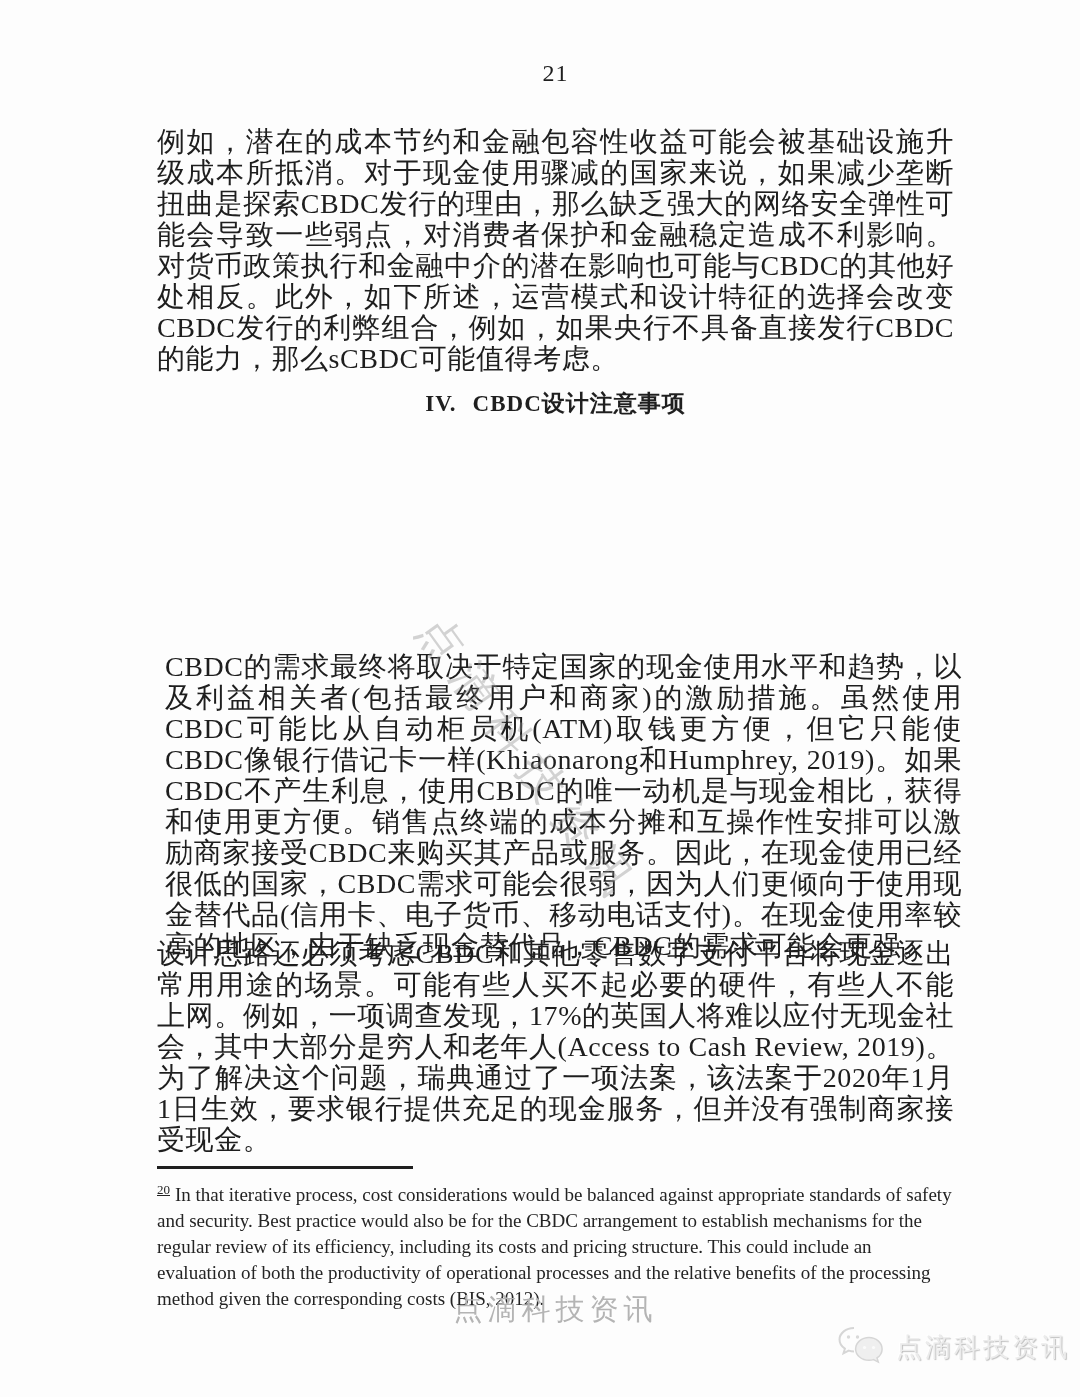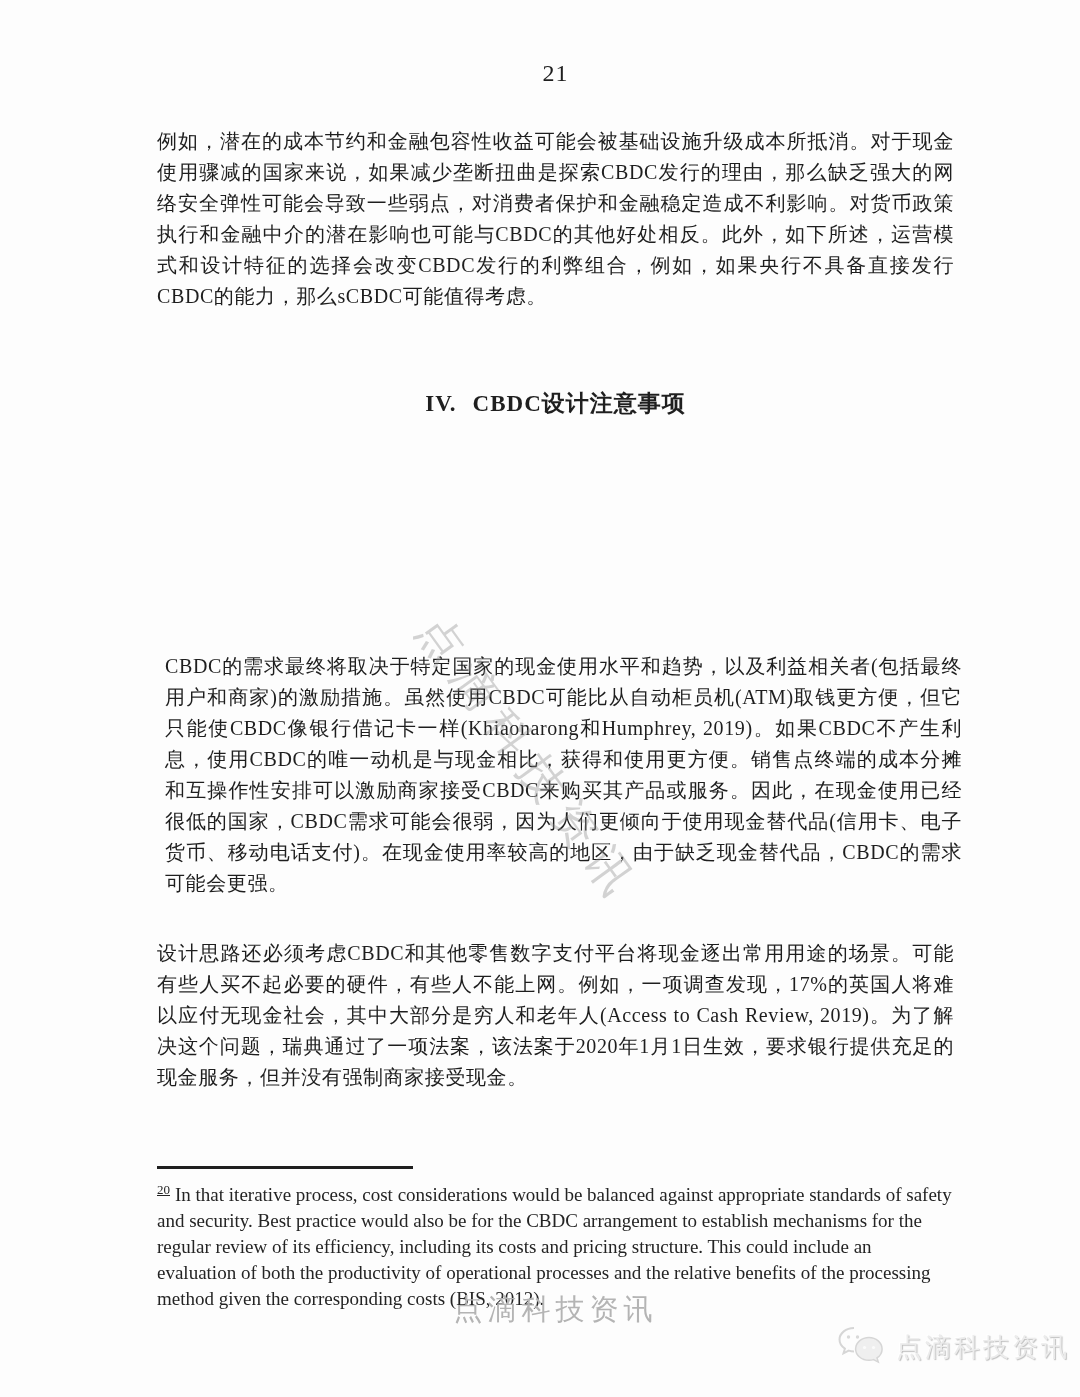--- a/index.html
+++ b/index.html
@@ -15,21 +15,21 @@
   .abs { position: absolute; margin: 0; }
   .col { left: 157px; width: 797px; }
 
   .page-number {
     top: 60px;
     text-align: center;
     font-size: 24px;
     letter-spacing: 1px;
   }
   .para {
-    font-size: 20px;
+    font-size: 28px;
     line-height: 31px;
     letter-spacing: 0.6px;
     text-align: justify;
     text-align-last: left;
     color: #1e1e1e;
   }
   .p1 { top: 126px; }
   .heading {
     top: 388px;
     text-align: center;

